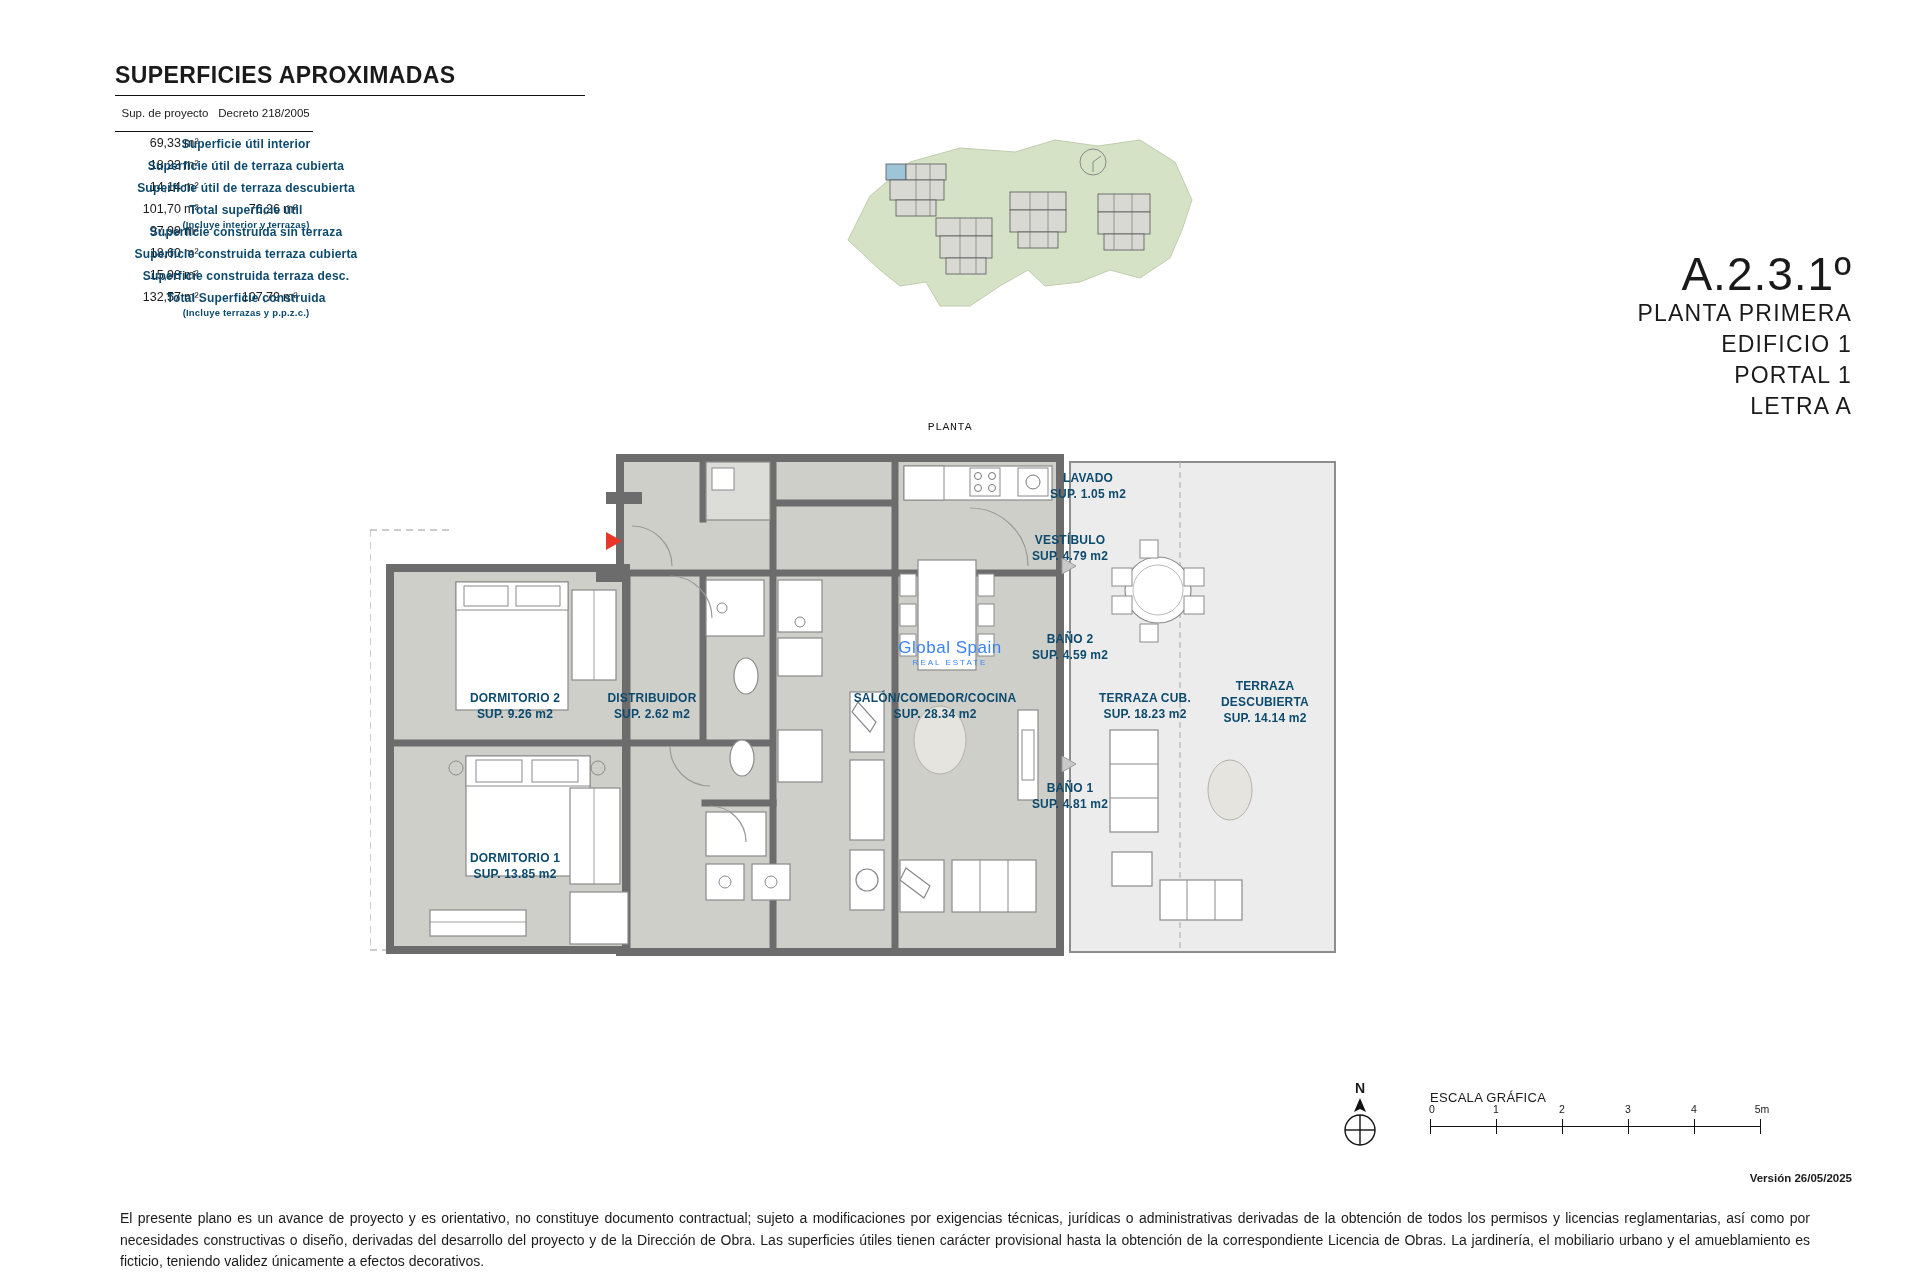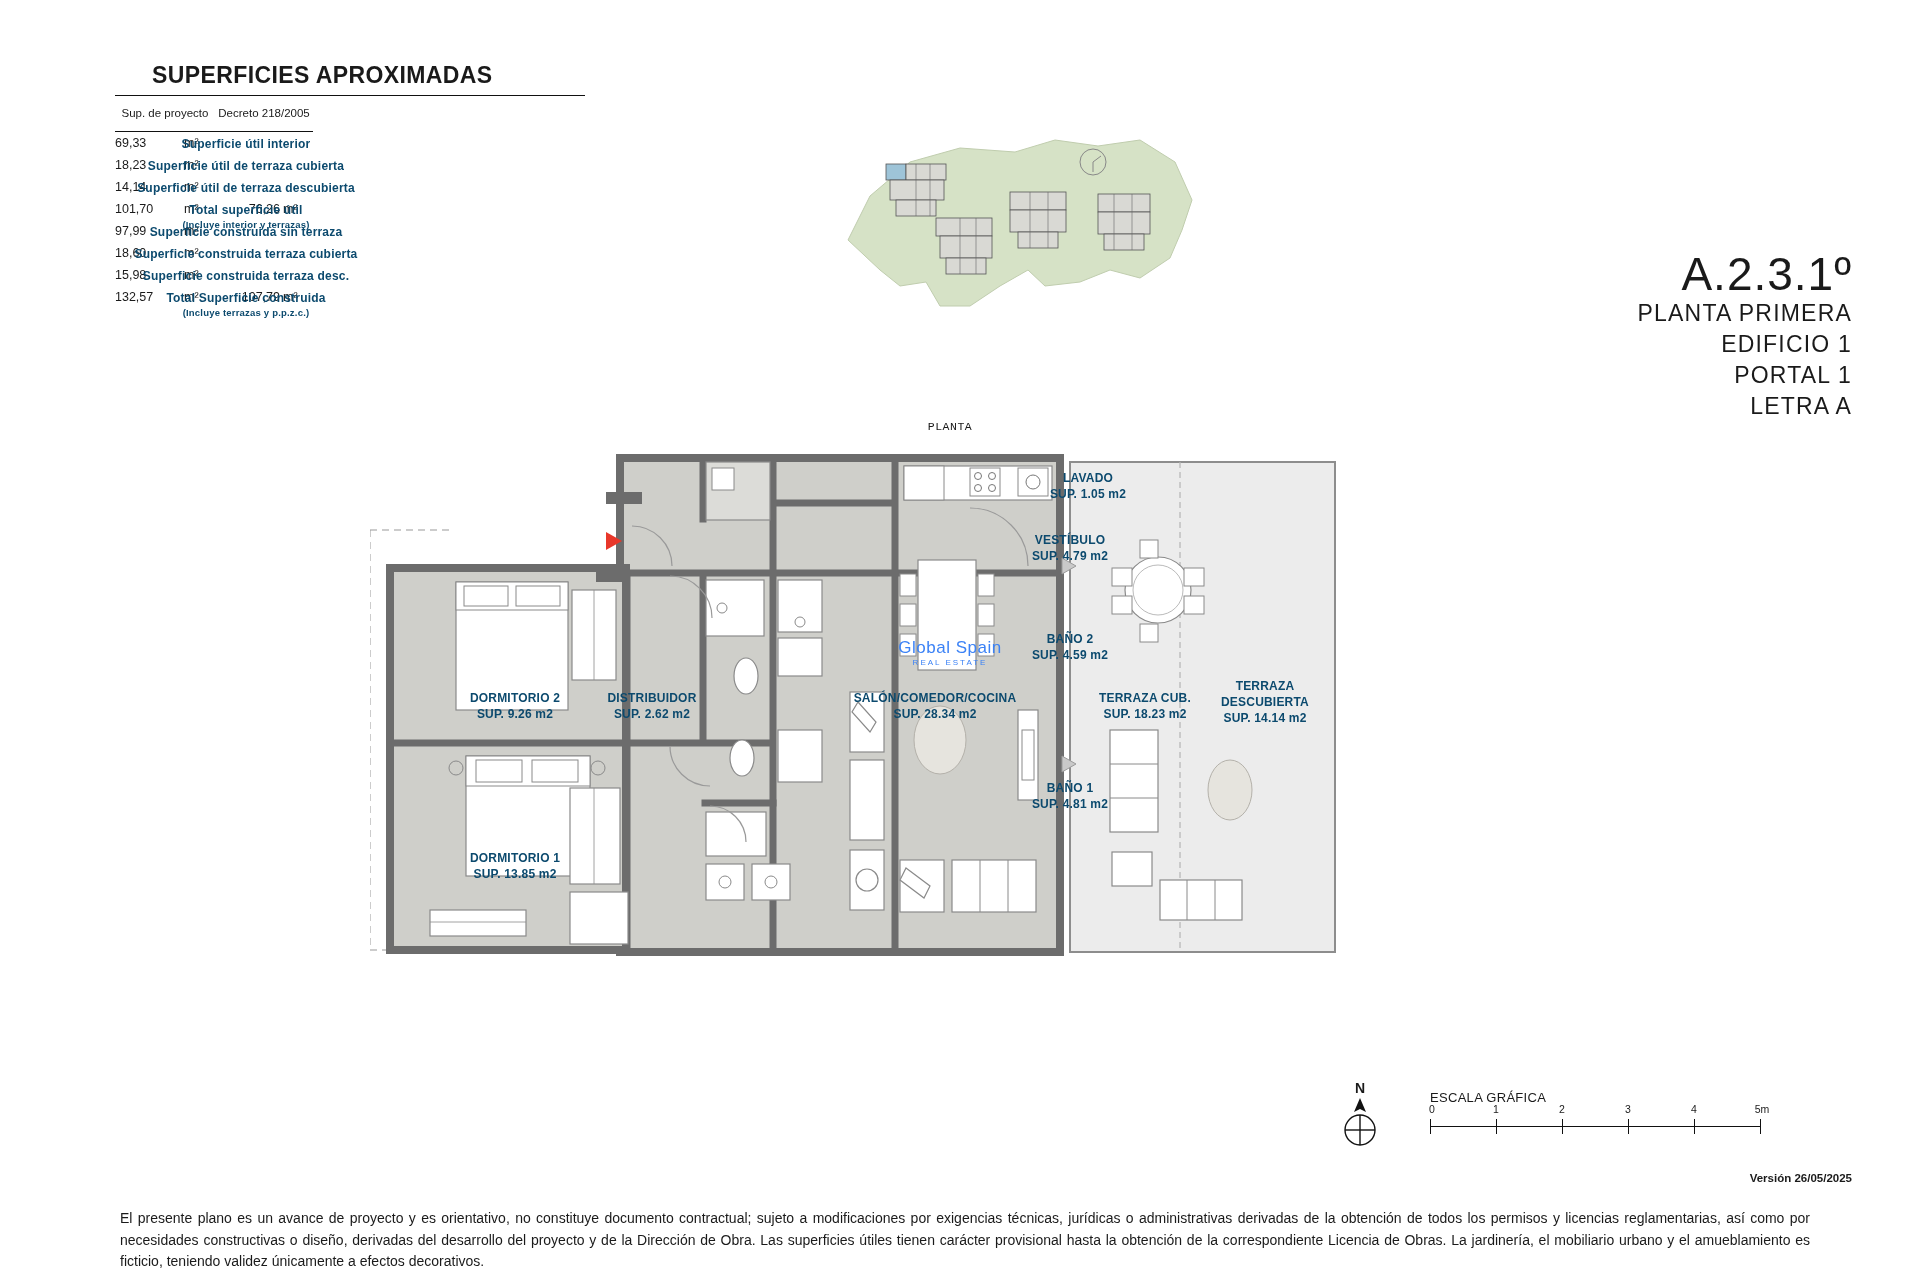--- a/index.html
+++ b/index.html
@@ -11,27 +11,26 @@
     position:relative;
     overflow:hidden;
   }
   .abs { position:absolute; }
 
   
   #surfaces { left:115px; top:62px; width:520px; }
   #surfaces .title {
     font-size:23px; font-weight:bold; letter-spacing:0.4px;
     padding-bottom:6px;
-    margin-left:37px;
   }
   #surfaces .rule { border-bottom:1.6px solid #111; width:470px; }
   #surfaces table { border-collapse:collapse; margin-top:7px; font-size:12.5px; }
   #surfaces td { padding:4px 0; vertical-align:top; }
   #surfaces td.lbl { width:262px; }
-  #surfaces td.v1 { width:66px; text-align:left; padding-right:3px; }
+  #surfaces td.v1 { width:66px; text-align:right; padding-right:3px; }
   #surfaces td.u1 { width:34px; }
   #surfaces td.v2 { width:62px; text-align:right; padding-right:3px; }
   #surfaces td.u2 { width:30px; }
   #surfaces .hdr td { font-size:11.5px; padding-bottom:12px; }
   #surfaces .sub { display:block; font-size:9.5px; margin-top:1px; }
   .hdr-u { border-bottom:1px solid #111; }
 
   
   #siteplan { left:840px; top:110px; width:450px; height:230px; }
   #siteplan-caption {

